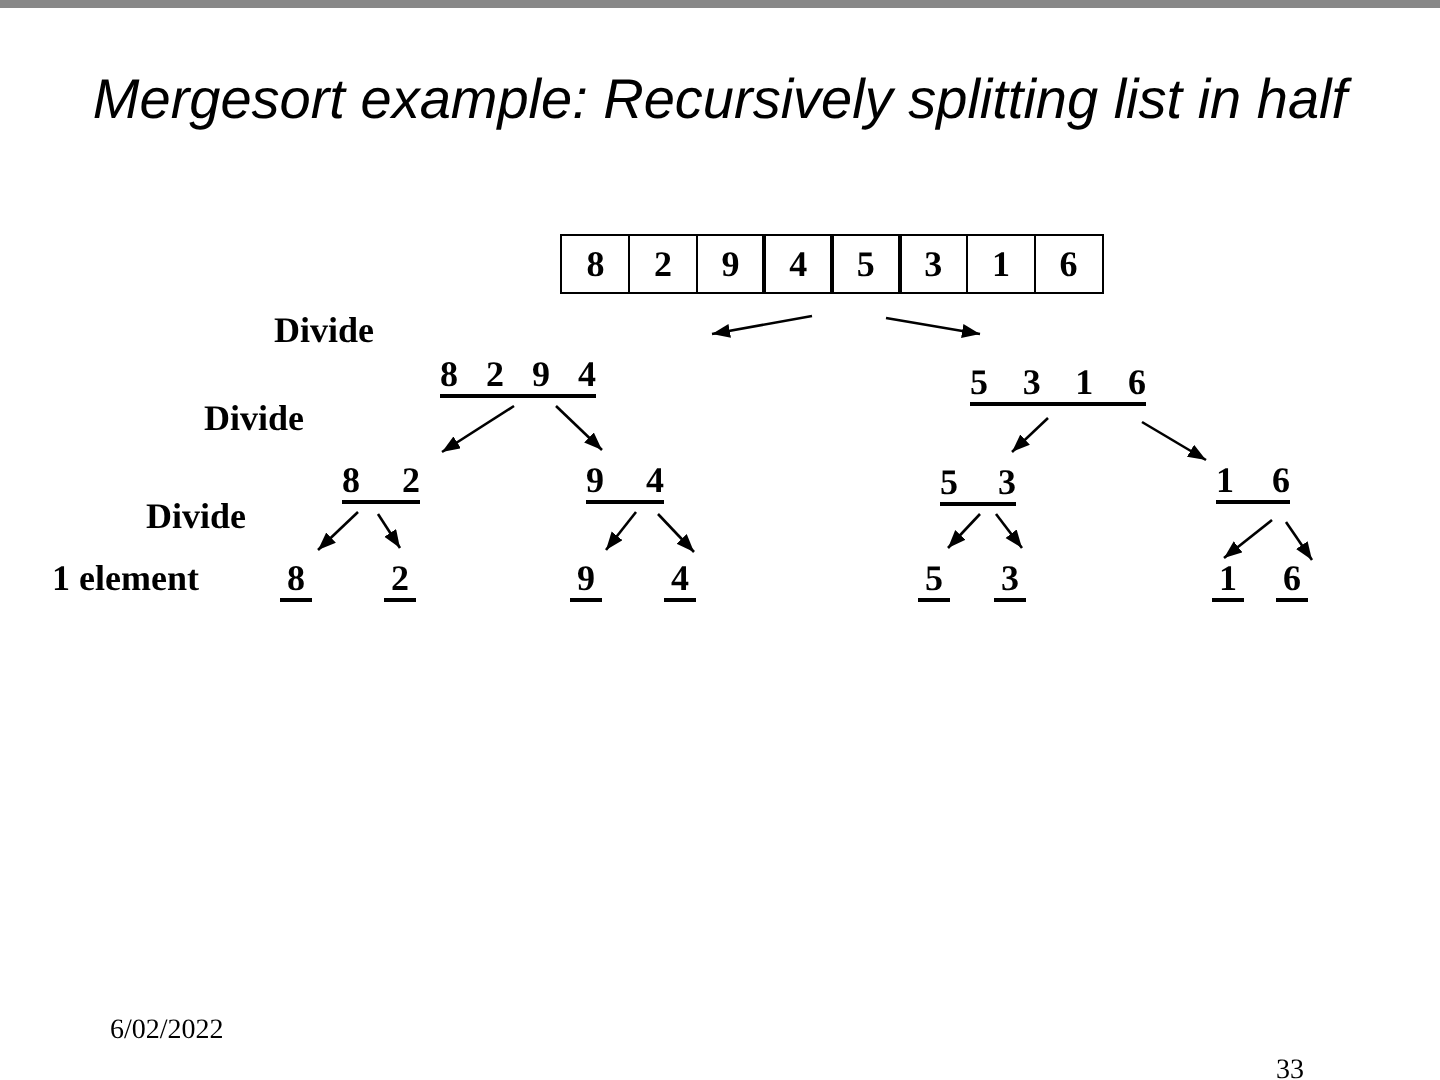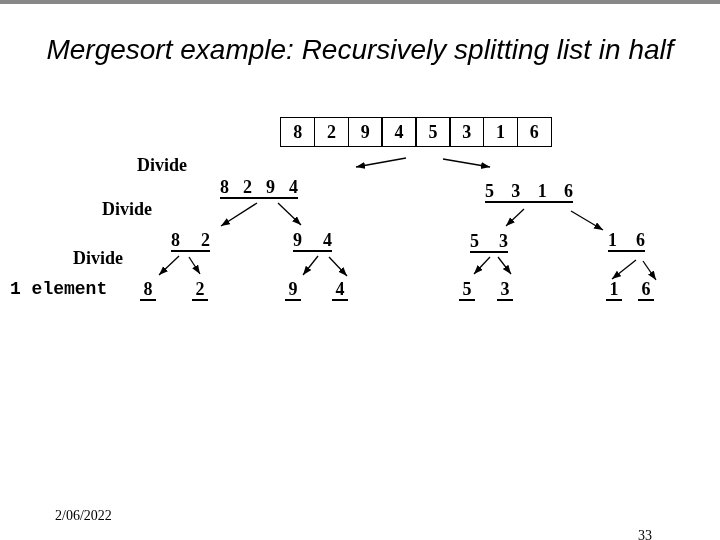--- a/index.html
+++ b/index.html
@@ -93,21 +93,21 @@
     <div class="cell">4</div>
     <div class="cell">5</div>
     <div class="cell">3</div>
     <div class="cell">1</div>
     <div class="cell">6</div>
   </div>
 
   <div class="lbl" style="left:137px;top:152px;">Divide</div>
   <div class="lbl" style="left:102px;top:196px;">Divide</div>
   <div class="lbl" style="left:73px;top:245px;">Divide</div>
-  <div class="lbl" style="left:10px;top:276px;font-family:Liberation Mono, monospace;">1 element</div>
+  <div class="lbl" style="left:26px;top:276px;">1 element</div>
 
   <svg class="arrows" viewBox="0 0 720 540" xmlns="http://www.w3.org/2000/svg">
     <defs>
       <marker id="ah" markerWidth="10" markerHeight="8" refX="9" refY="3.5" orient="auto" markerUnits="userSpaceOnUse">
         <path d="M0,0 L9,3.5 L0,7 Z" fill="#000"></path>
       </marker>
     </defs>
     <g stroke="#000" stroke-width="1.3">
       <line x1="406" y1="154" x2="356" y2="163" marker-end="url(#ah)"></line>
       <line x1="443" y1="155" x2="490" y2="163" marker-end="url(#ah)"></line>
@@ -162,16 +162,16 @@
 
   <div class="leaf" style="left:140px;">8</div>
   <div class="leaf" style="left:192px;">2</div>
   <div class="leaf" style="left:285px;">9</div>
   <div class="leaf" style="left:332px;">4</div>
   <div class="leaf" style="left:459px;">5</div>
   <div class="leaf" style="left:497px;">3</div>
   <div class="leaf" style="left:606px;">1</div>
   <div class="leaf" style="left:638px;">6</div>
 
-  <div class="footer-date">2/06/2022</div>
+  <div class="footer-date">6/02/2022</div>
   <div class="footer-page">33</div>
 
 </div>
 
 </body></html>

